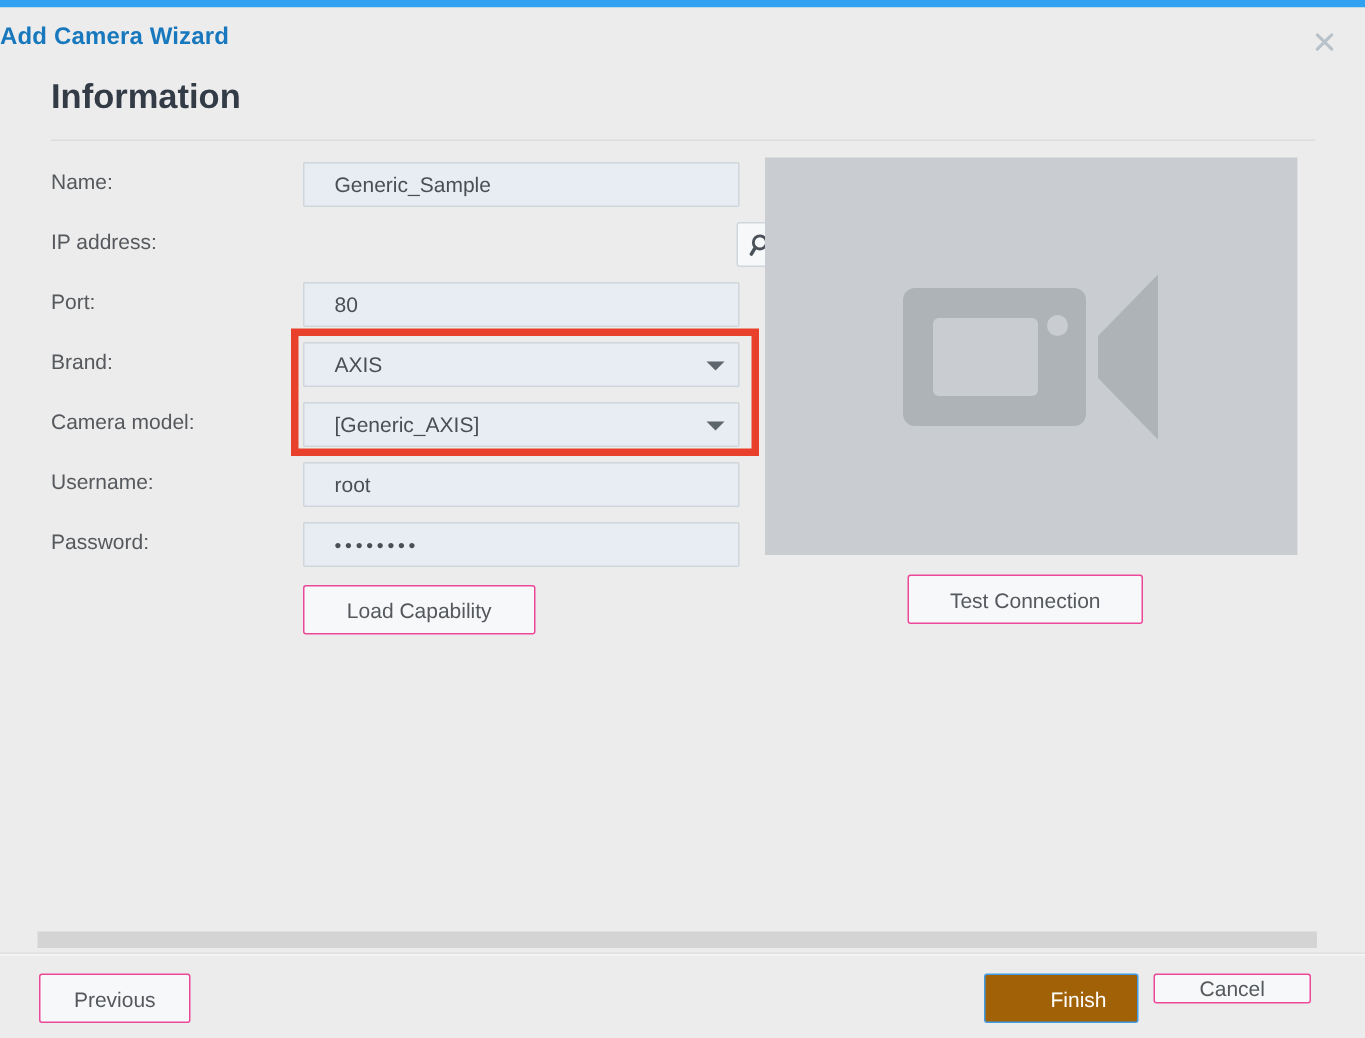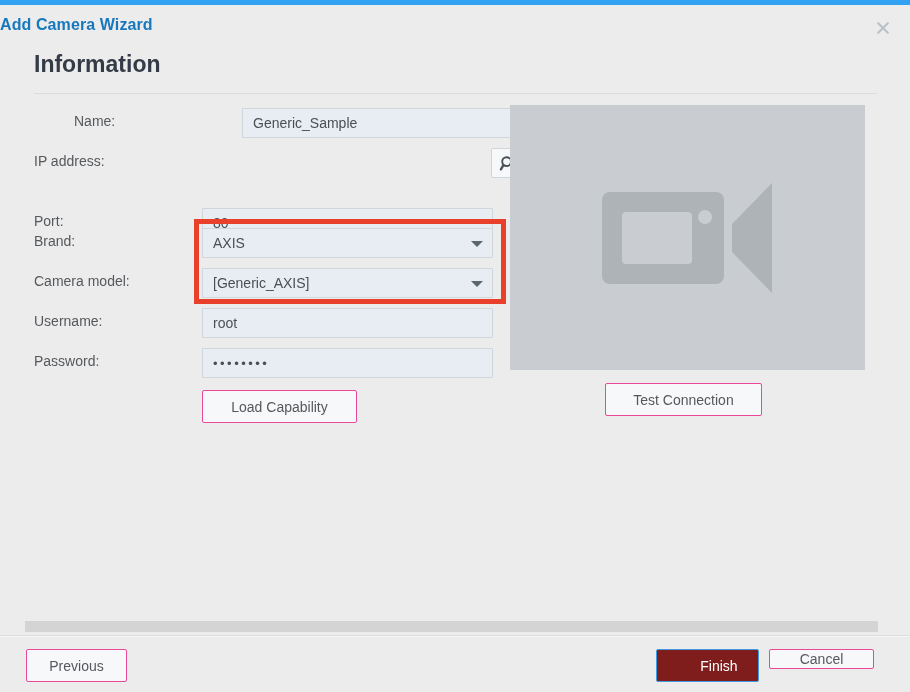--- a/index.html
+++ b/index.html
@@ -98,21 +98,21 @@
     position: absolute;
     left: 168px; top: 0;
     width: 291px;
     height: 30px;
     box-sizing: border-box;
     background: #e7edf2;
     border: 1px solid #cfd6dc;
     border-radius: 1px;
     display: flex;
     align-items: center;
-    padding: 0 10px;
+    padding: 0 20px;
     font-size: 14px;
     color: #4b4f54;
     cursor: text;
   }
   .field-control.has-button {
     width: 249px;
   }
   .field-control.select {
     cursor: pointer;
     padding-right: 28px;
@@ -160,21 +160,21 @@
     border-radius: 2px;
     font-size: 14px;
     color: #55585c;
     display: flex;
     align-items: center;
     justify-content: center;
     cursor: pointer;
     font-family: "Liberation Sans", sans-serif;
   }
   .btn-primary {
-    background: #7f1d1d;
+    background: #a16207;
     border: 1px solid #3f9be3;
     color: #ffffff;
     padding-left: 23px;
   }
 
   .load-capability {
     position: absolute;
     left: 202px; top: 390px;
     width: 155px; height: 33px;
   }
@@ -268,38 +268,38 @@
         <path d="M3.2 3.2 L12.8 12.8 M12.8 3.2 L3.2 12.8" stroke="#b9c2c9" stroke-width="2.1" stroke-linecap="round" fill="none"></path>
       </svg>
     </div>
   </div>
 
   <div class="page-heading">Information</div>
   <div class="heading-rule"></div>
 
   <div class="form-area">
 
-    <div class="form-row" style="top:8px;margin-left:40px;">
+    <div class="form-row" style="top:8px;">
       <div class="field-label">Name:</div>
       <div class="field-control">
         <span class="field-value">Generic_Sample</span>
       </div>
     </div>
 
     <div class="form-row" style="top:48px;">
       <div class="field-label">IP address:</div>
       <div class="search-btn">
         <svg width="17" height="17" viewBox="0 0 17 17">
           <circle cx="7.6" cy="6.6" r="4.4" stroke="#4a5159" stroke-width="1.9" fill="none"></circle>
           <path d="M4.4 10.2 L1.9 14.4" stroke="#4a5159" stroke-width="2.3" stroke-linecap="round"></path>
         </svg>
       </div>
     </div>
 
-    <div class="form-row" style="top:88px;margin-top:20px;">
+    <div class="form-row" style="top:88px;">
       <div class="field-label">Port:</div>
       <div class="field-control">
         <span class="field-value">80</span>
       </div>
     </div>
 
     <div class="form-row" style="top:128px;">
       <div class="field-label">Brand:</div>
       <div class="field-control select">
         <span class="field-value">AXIS</span>

